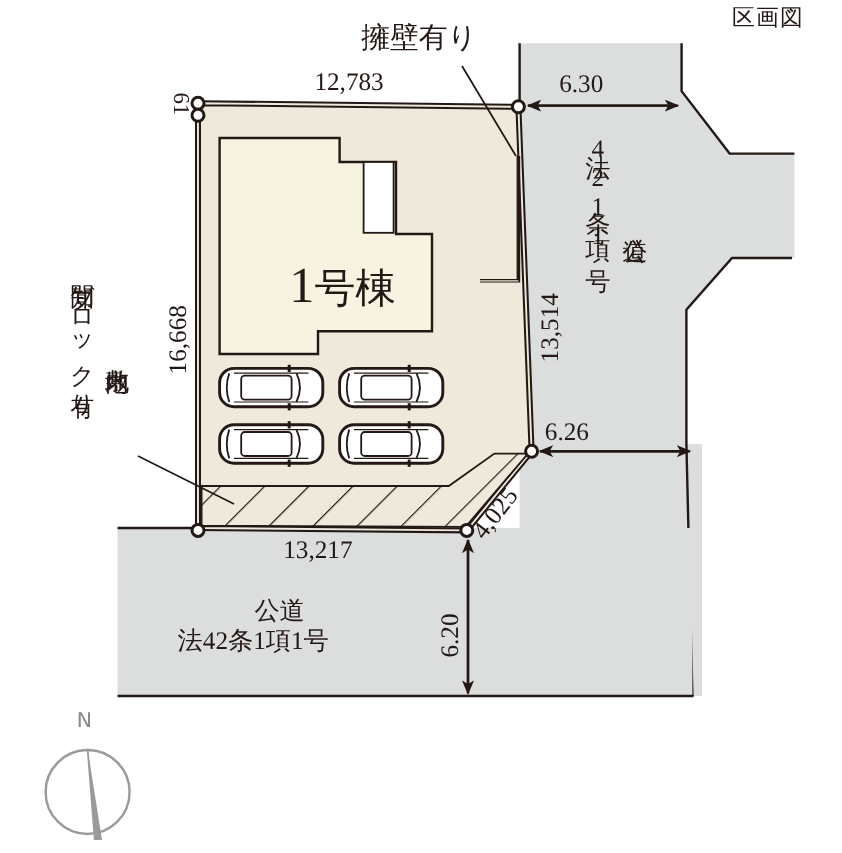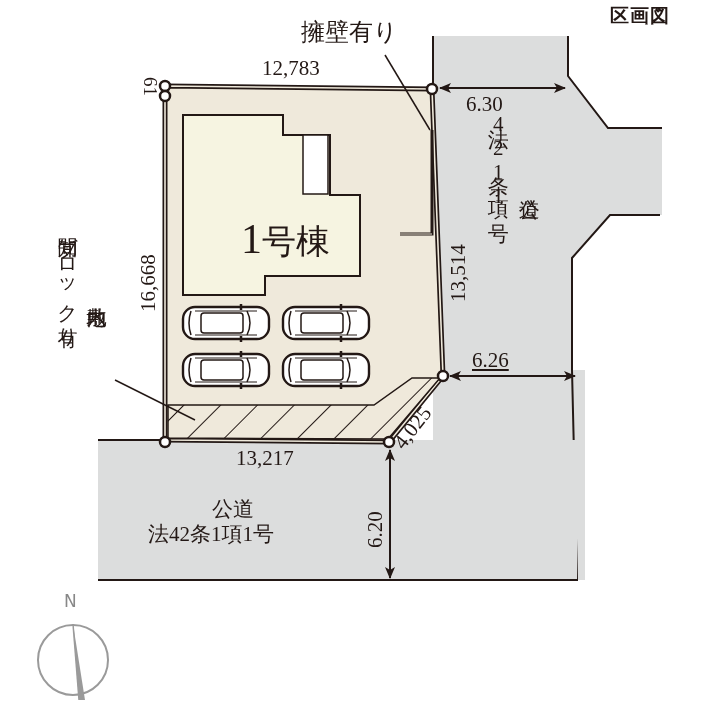--- a/index.html
+++ b/index.html
@@ -1,21 +1,21 @@
 <!DOCTYPE html>
 <html><head>
 <meta charset="utf-8">
 <style>
   html, body { margin: 0; padding: 0; background: #ffffff; }
   body { width: 702px; height: 711px; position: relative; overflow: hidden;
          font-family: "Liberation Serif", "DejaVu Serif", serif; color: #231815; }
   #plan { position: absolute; left: 0; top: 0; width: 702px; height: 711px; }
   .lbl { position: absolute; white-space: nowrap; color: #231815;
          font-family: "Liberation Serif", "DejaVu Serif", serif; line-height: 1; }
-  .title { left: 610px; top: 6px; font-size: 19px; font-weight: bold;
+  .title { left: 610px; top: 6px; font-size: 19px; font-weight: normal;
            font-family: "DejaVu Sans", "Liberation Sans", sans-serif; letter-spacing: 1px; text-align: center; }
   .dim { font-size: 21px; }
   .vert { writing-mode: vertical-rl; text-orientation: upright; line-height: 1.05; }
   .rot90 { transform-origin: left top; transform: rotate(90deg); }
   .rotm90 { transform-origin: left top; transform: rotate(-90deg); }
   .bldg { left: 205px; top: 218px; font-size: 34px; margin-left: 36px; }
   .bldg .num { font-size: 42px; }
   .road { font-size: 21px; text-align: center; line-height: 1.15; }
   .north { left: 64px; top: 593px; font-size: 17px; color: #888;
            font-family: "DejaVu Sans", "Liberation Sans", sans-serif; }
@@ -111,22 +111,22 @@
 
 <div class="lbl title">区画図</div>
 
 <div class="lbl dim" style="left:262px; top:58px;">12,783</div>
 <div class="lbl dim rot90" style="left:160px; top:77px; font-size:19px;">61</div>
 <div class="lbl dim rotm90" style="left:138px; top:312px;">16,668</div>
 <div class="lbl dim rotm90" style="left:448px; top:302px;">13,514</div>
 <div class="lbl dim" style="left:236px; top:448px;">13,217</div>
 <div class="lbl dim" style="left:390px; top:440px; transform-origin:left top; transform:rotate(-52deg);">4,025</div>
 
-<div class="lbl dim" style="left:466px; top:60px;margin-top:34px;">6.30</div>
-<div class="lbl dim" style="left:472px; top:350px;text-decoration:underline;">6.26</div>
+<div class="lbl dim" style="left:466px; top:60px;">6.30</div>
+<div class="lbl dim" style="left:454px; top:350px;">6.26</div>
 <div class="lbl dim rotm90" style="left:365px; top:548px;">6.20</div>
 
 <div class="lbl road vert" style="left:486px; top:112px; font-size:21px;">法42条1項1号</div>
 <div class="lbl road vert" style="left:517px; top:183px; font-size:21px;">公道</div>
 
 <div class="lbl road" style="left:212px; top:497px;font-family:Liberation Serif, serif;">公道</div>
 <div class="lbl road" style="left:148px; top:522px;">法42条1項1号</div>
 
 <div class="lbl" style="left:301px; top:20px; font-size:24px;">擁壁有り</div>
 <div class="lbl vert" style="left:86px; top:292px; font-size:20px;">敷地内</div>

